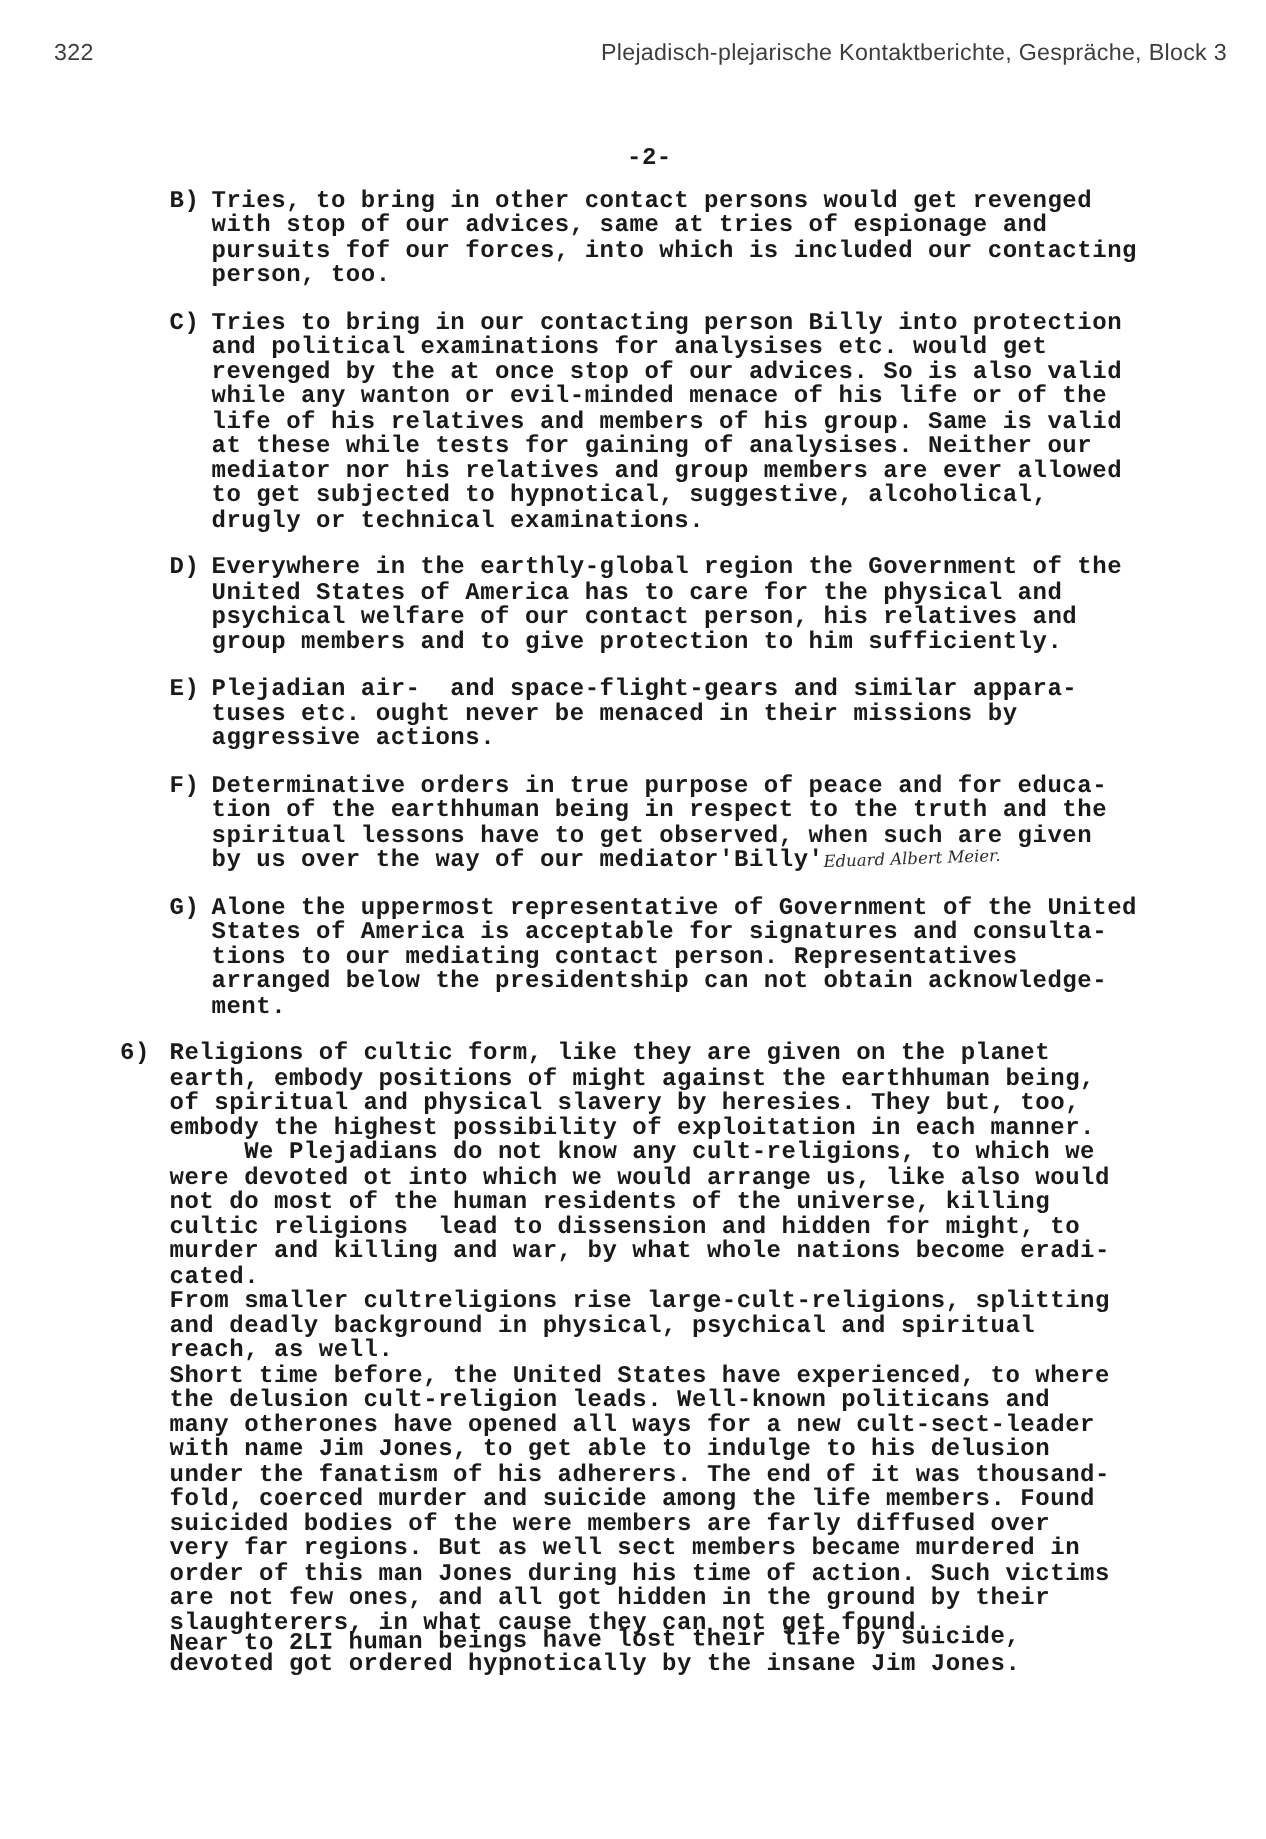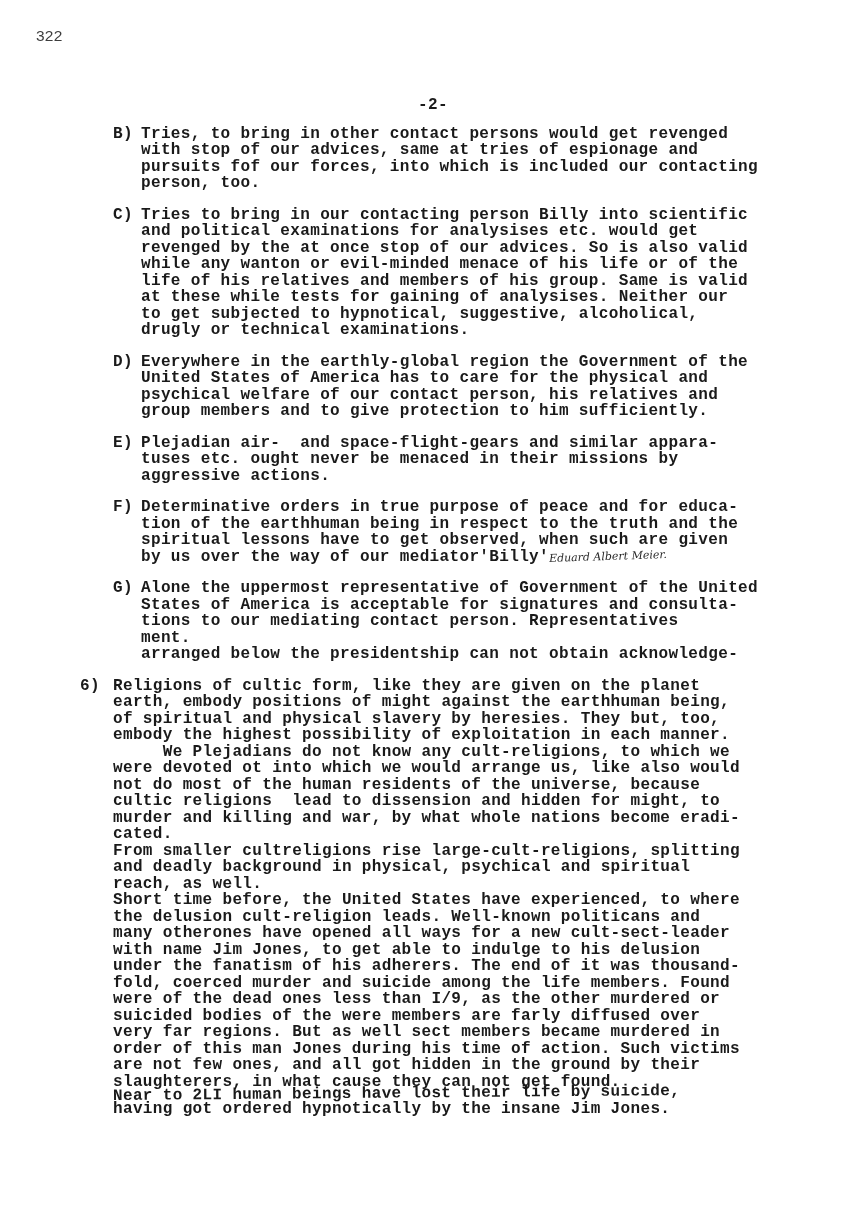--- a/index.html
+++ b/index.html
@@ -33,43 +33,45 @@
   .tight .line{line-height:12.5px;}
   .tight .line:first-child{transform:rotate(-0.5deg);transform-origin:left bottom;}
 </style>
 </head>
 <body>
 
 <div class="page">
 
   <div class="header">
     <span>322</span>
+    <span>Plejadisch-plejarische Kontaktberichte, Gespräche, Block 3</span>
   </div>
 
   <div class="doc">
     <div class="pageno">-2-</div>
     <section id="lettered">
         <div class="item">
           <span class="label">B)</span>
           <div class="body">
             <div class="line">Tries, to bring in other contact persons would get revenged</div>
             <div class="line">with stop of our advices, same at tries of espionage and</div>
             <div class="line">pursuits fof our forces, into which is included our contacting</div>
             <div class="line">person, too.</div>
           </div>
         </div>
         <div class="item">
           <span class="label">C)</span>
           <div class="body">
-            <div class="line">Tries to bring in our contacting person Billy into scientific</div>
+            <div class="line">Tries to bring in our contacting person Billy into protection</div>
             <div class="line">and political examinations for analysises etc. would get</div>
             <div class="line">revenged by the at once stop of our advices. So is also valid</div>
             <div class="line">while any wanton or evil-minded menace of his life or of the</div>
             <div class="line">life of his relatives and members of his group. Same is valid</div>
             <div class="line">at these while tests for gaining of analysises. Neither our</div>
+            <div class="line">mediator nor his relatives and group members are ever allowed</div>
             <div class="line">to get subjected to hypnotical, suggestive, alcoholical,</div>
             <div class="line">drugly or technical examinations.</div>
           </div>
         </div>
         <div class="item">
           <span class="label">D)</span>
           <div class="body">
             <div class="line">Everywhere in the earthly-global region the Government of the</div>
             <div class="line">United States of America has to care for the physical and</div>
             <div class="line">psychical welfare of our contact person, his relatives and</div>
@@ -92,56 +94,55 @@
             <div class="line">spiritual lessons have to get observed, when such are given</div>
             <div class="line">by us over the way of our mediator'Billy'<span class="handwriting">Eduard Albert Meier.</span></div>
           </div>
         </div>
         <div class="item">
           <span class="label">G)</span>
           <div class="body">
             <div class="line">Alone the uppermost representative of Government of the United</div>
             <div class="line">States of America is acceptable for signatures and consulta-</div>
             <div class="line">tions to our mediating contact person. Representatives</div>
+            <div class="line">arranged below the presidentship can not obtain acknowledge-</div>
             <div class="line">ment.</div>
-            <div class="line">arranged below the presidentship can not obtain acknowledge-</div>
           </div>
         </div>
       </section>
     <section id="numbered">
         <div class="item num">
           <span class="label">6)</span>
           <div class="body">
             <div class="line">Religions of cultic form, like they are given on the planet</div>
             <div class="line">earth, embody positions of might against the earthhuman being,</div>
             <div class="line">of spiritual and physical slavery by heresies. They but, too,</div>
             <div class="line">embody the highest possibility of exploitation in each manner.</div>
             <div class="line">     We Plejadians do not know any cult-religions, to which we</div>
             <div class="line">were devoted ot into which we would arrange us, like also would</div>
-            <div class="line">not do most of the human residents of the universe, because</div>
+            <div class="line">not do most of the human residents of the universe, killing</div>
             <div class="line">cultic religions  lead to dissension and hidden for might, to</div>
             <div class="line">murder and killing and war, by what whole nations become eradi-</div>
             <div class="line">cated.</div>
             <div class="line">From smaller cultreligions rise large-cult-religions, splitting</div>
             <div class="line">and deadly background in physical, psychical and spiritual</div>
             <div class="line">reach, as well.</div>
             <div class="line">Short time before, the United States have experienced, to where</div>
             <div class="line">the delusion cult-religion leads. Well-known politicans and</div>
             <div class="line">many otherones have opened all ways for a new cult-sect-leader</div>
             <div class="line">with name Jim Jones, to get able to indulge to his delusion</div>
             <div class="line">under the fanatism of his adherers. The end of it was thousand-</div>
             <div class="line">fold, coerced murder and suicide among the life members. Found</div>
-            <div class="line">were of the dead ones less than I/9, as the other murdered or</div>
             <div class="line">suicided bodies of the were members are farly diffused over</div>
             <div class="line">very far regions. But as well sect members became murdered in</div>
             <div class="line">order of this man Jones during his time of action. Such victims</div>
             <div class="line">are not few ones, and all got hidden in the ground by their</div>
             <div class="line">slaughterers, in what cause they can not get found.</div>
             <div class="tight">
               <div class="line">Near to 2LI human beings have lost their life by suicide,</div>
-              <div class="line">having got ordered hypnotically by the insane Jim Jones.</div>
+              <div class="line">devoted got ordered hypnotically by the insane Jim Jones.</div>
             </div>
           </div>
         </div>
       </section>
   </div>
 
 </div>
 
 </body></html>

